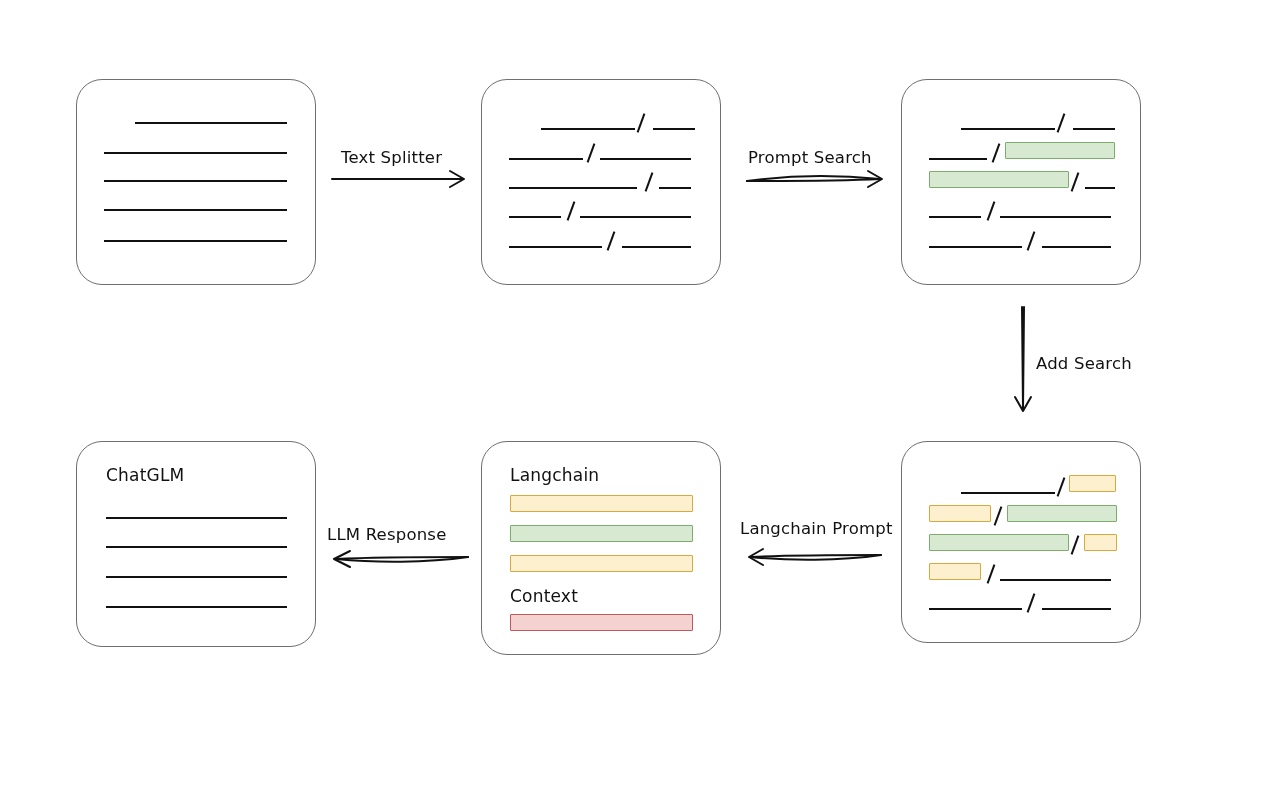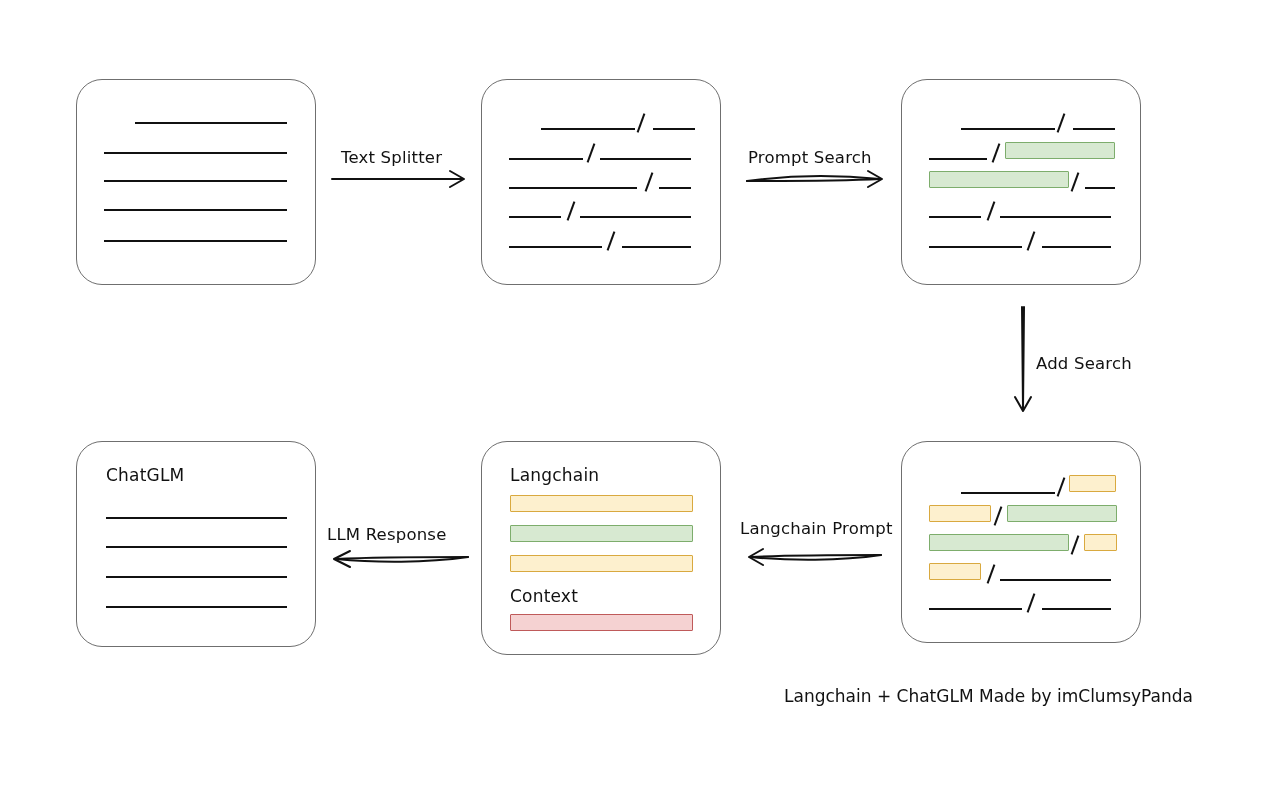--- a/index.html
+++ b/index.html
@@ -203,15 +203,14 @@
     <polyline points="32,3 16,11 32,19"></polyline>
   </svg>
 
   <div class="node-box" style="left:76px; top:441px; width:240px; height:206px;"></div>
   <div class="node-title" style="left:106px; top:465px;">ChatGLM</div>
   <div class="rule" style="left:106px; top:517px; width:181px;"></div>
   <div class="rule" style="left:106px; top:546px; width:181px;"></div>
   <div class="rule" style="left:106px; top:576px; width:181px;"></div>
   <div class="rule" style="left:106px; top:606px; width:181px;"></div>
 
-  <div class="footer-credit" style="left:784px; top:686px;">Langchain + ChatGLM Made by imClumsyPanda</div>
 
 </div>
 
 </body></html>

